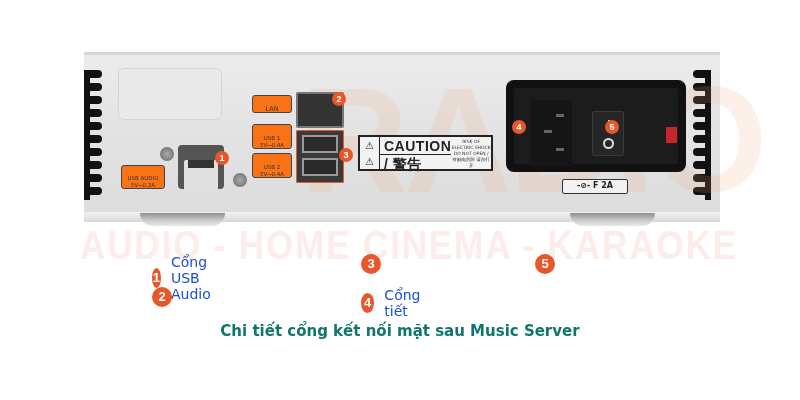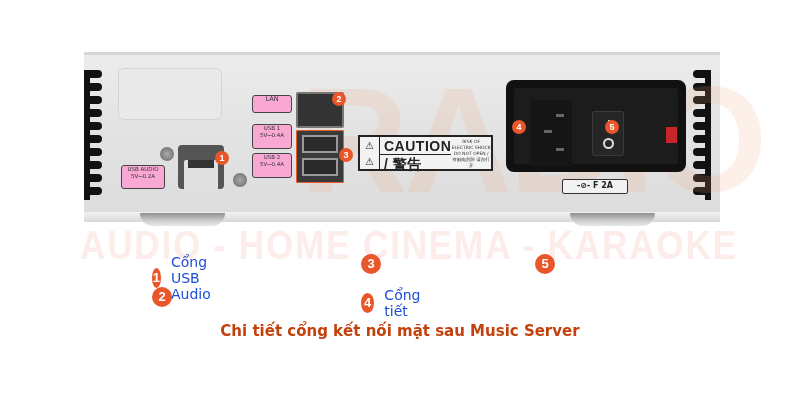--- a/index.html
+++ b/index.html
@@ -17,23 +17,23 @@
     .fins.right { left: 693px; }
     .fin { height: 8px; margin-bottom: 5px; background: #111; border-radius: 0 6px 6px 0; }
     .fins.right .fin { border-radius: 6px 0 0 6px; }
     .fins-bar { position: absolute; top: 0; width: 6px; height: 130px; background: #111; }
     .fins.left .fins-bar { left: 0; }
     .fins.right .fins-bar { right: 0; }
 
     .blank-plate { position: absolute; left: 118px; top: 68px; width: 104px; height: 52px;
       border: 1px solid #d5d5d5; border-radius: 6px; background: #e9e9e9; }
 
-    .label-box { position: absolute; border: 1.5px solid #444; border-radius: 3px; background: #f9a8d4;
+    .label-box { position: absolute; border: 1.5px solid #444; border-radius: 3px; background: #f97316;
       font-family: "DejaVu Sans", sans-serif; font-size: 5.5px; line-height: 6.5px; color: #333;
-      text-align: center; display: flex; flex-direction: column; justify-content: flex-start; }
+      text-align: center; display: flex; flex-direction: column; justify-content: flex-end; }
 
     .usb-audio-port { position: absolute; left: 178px; top: 145px; width: 46px; height: 44px;
       background: #555; border-radius: 4px; padding: 6px; }
     .usb-audio-port .slot { width: 100%; height: 100%; background: #e0e0e0; border-radius: 2px; }
     .usb-audio-port .slot::after { content: ""; display: block; margin: 9px 4px; height: 8px; background: #333; }
     .screw { position: absolute; width: 14px; height: 14px; border-radius: 50%;
       background: radial-gradient(#aaa, #666); }
 
     .lan-port { position: absolute; left: 296px; top: 92px; width: 48px; height: 36px;
       background: #333; border: 2px solid #777; border-radius: 2px; }
@@ -76,21 +76,21 @@
     .wm-radio { left: 300px; top: 65px; font-size: 150px; color: rgba(240,160,120,0.16); letter-spacing: -4px; line-height: 150px; }
     .wm-tagline { left: 80px; top: 222px; font-size: 40px; color: rgba(240,150,140,0.18); letter-spacing: 2px; line-height: 46px; transform: scaleX(0.88); transform-origin: left; white-space: nowrap; }
 
     .legend { position: absolute; left: 0; top: 0; }
     .legend-item { position: absolute; display: flex; align-items: center; gap: 10px; }
     .legend-num { width: 20px; height: 20px; border-radius: 50%; background: #e8562a; color: #fff;
       font-family: "Liberation Sans", sans-serif; font-weight: bold; font-size: 13px; text-align: center; line-height: 20px; }
     .legend-text { font-family: "DejaVu Sans", sans-serif; font-size: 14px; color: #1d4ed8; }
 
     .caption { position: absolute; left: 0; width: 800px; top: 322px; text-align: center;
-      font-family: "DejaVu Sans", sans-serif; font-weight: bold; font-size: 15px; color: #c2410c; }
+      font-family: "DejaVu Sans", sans-serif; font-weight: bold; font-size: 15px; color: #0f766e; }
   </style>
 </head>
 <body>
 
 <div class="watermark wm-hd">HD</div>
 
 <div class="device"></div>
 <div class="device-bottom"></div>
 <div class="foot" style="left:140px;"></div>
 <div class="foot" style="left:570px;"></div>

